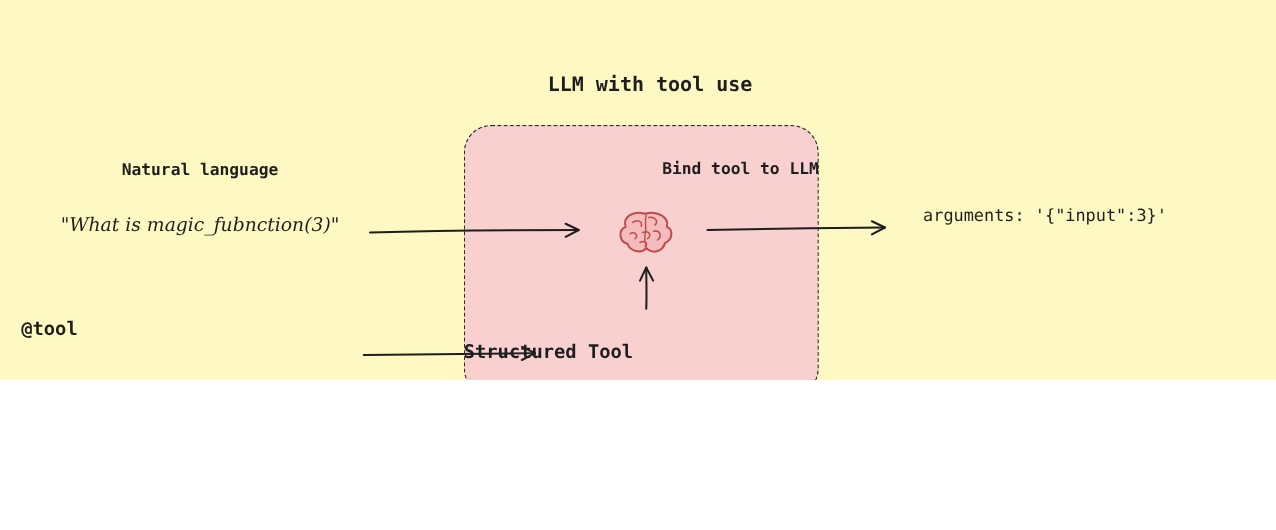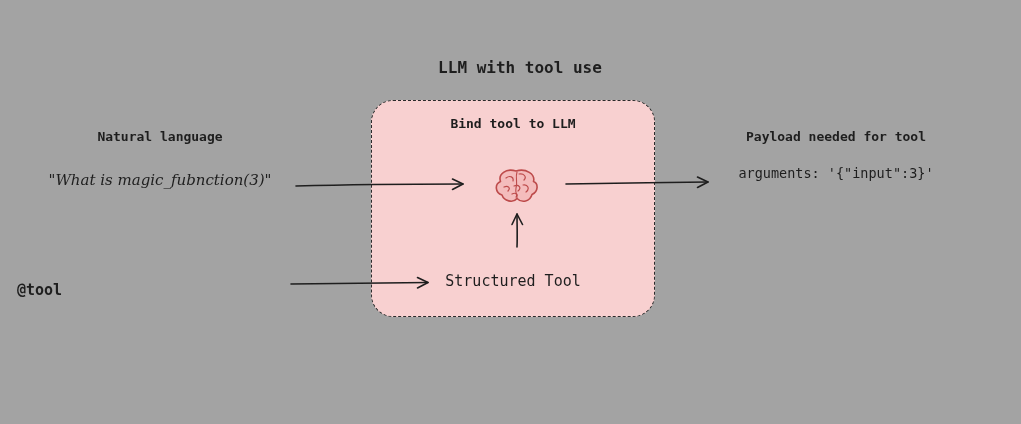--- a/index.html
+++ b/index.html
@@ -1,20 +1,20 @@
 <!DOCTYPE html>
 <html><head>
 <meta charset="utf-8">
 <style>
   html, body { margin: 0; padding: 0; background: #ffffff; }
   #canvas {
     position: relative;
     width: 1021px;
-    height: 424px;
-    background: #a3a3a3;
+    height: 304px;
+    background: #fef9c3;
     overflow: hidden;
     font-family: "DejaVu Sans Mono", monospace;
     color: #1e1e1e;
   }
   .abs { position: absolute; }
   .heading {
     font-size: 13px;
     font-weight: 600;
     text-align: center;
   }
@@ -22,40 +22,39 @@
     left: 320px; top: 58px; width: 400px;
     font-size: 16px; font-weight: 600; text-align: center;
   }
   #llm-box {
     left: 371px; top: 100px; width: 284px; height: 217px;
     border: 1.7px dashed #2b2b2b;
     border-radius: 22px;
     background: #f8d0d0;
     box-sizing: border-box;
   }
-  #llm-box-heading { left: 371px; top: 116px; width: 284px; }
+  #llm-box-heading { left: 371px; top: 128px; width: 284px; text-align: right; }
   #brain { left: 492px; top: 166px; width: 50px; height: 40px; }
   #structured-tool-label {
     left: 371px; top: 272px; width: 284px;
-    font-size: 15px; font-weight: 400; text-align: center;
+    font-size: 15px; font-weight: 700; 
   }
   #natural-language-heading { left: 30px; top: 129px; width: 260px; }
   #natural-language-quote {
     left: 5px; top: 171px; width: 310px;
     font-family: "DejaVu Serif", serif;
     font-style: italic;
     font-size: 15px;
     text-align: center;
     white-space: nowrap;
   }
   #tool-code {
     left: 17px; top: 253px;
     font-size: 15px; line-height: 21px;
     font-weight: 600;
-    margin-top: 27px;
   }
   #tool-code .code-line { white-space: pre; }
   #payload-heading { left: 695px; top: 129px; width: 282px; }
   #payload-body {
     left: 700px; top: 164px; width: 272px;
     font-size: 13.5px; line-height: 19px;
     text-align: center;
   }
   #payload-body .payload-line { white-space: pre; }
   svg.overlay {
@@ -83,21 +82,20 @@
 
   <div id="structured-tool-label" class="abs">Structured Tool</div>
 
   <div id="natural-language-heading" class="abs heading">Natural language</div>
   <div id="natural-language-quote" class="abs">"What is magic_fubnction(3)"</div>
 
   <div id="tool-code" class="abs">
     <div class="code-line">@tool</div>
   </div>
 
-  <div id="payload-heading" class="abs heading">Payload needed for tool</div>
   <div id="payload-body" class="abs">
     <div class="payload-line">arguments: '{"input":3}'</div>
   </div>
 
   <svg class="overlay" width="1021" height="424" viewBox="0 0 1021 424">
     <g stroke="#1e1e1e" stroke-width="1.6" fill="none" stroke-linecap="round" stroke-linejoin="round">
 
       <g>
         <path d="M296 186 C 350 184.5, 410 184, 463 184"></path>
         <path d="M452.5 179 L463 184 L452.5 189.5"></path>

